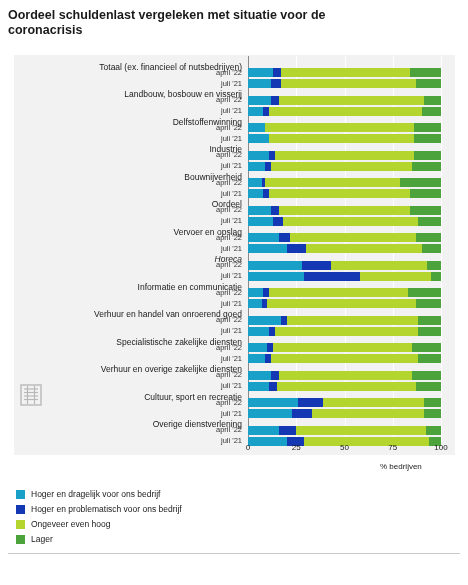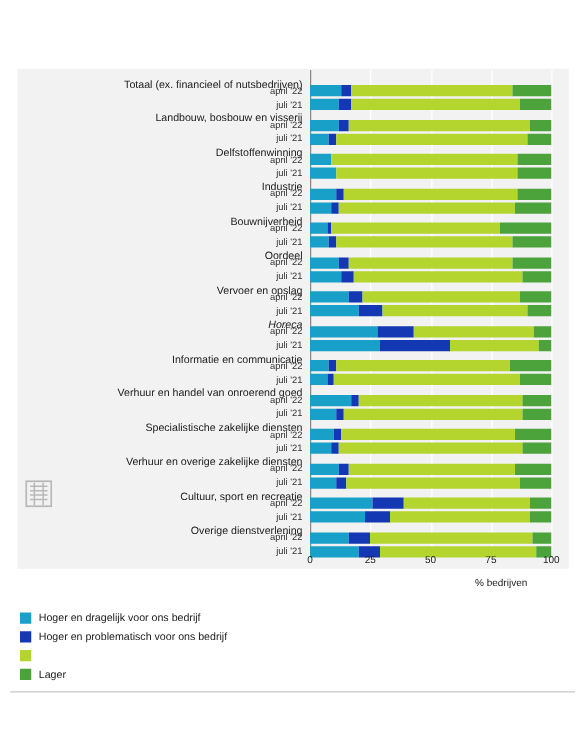--- a/index.html
+++ b/index.html
@@ -155,20 +155,21 @@
     width: 22px;
     height: 24px;
     opacity: 0.55;
   }
 </style>
 </head>
 <body>
 
 <div class="page">
 
+  <div class="title">Oordeel schuldenlast vergeleken met situatie voor de coronacrisis</div>
 
   <div class="chart-panel"></div>
 
   <svg class="logo" viewBox="0 0 22 24">
     <rect x="1" y="2" width="20" height="20" fill="none" stroke="#8a8a8a" stroke-width="1.4"></rect>
     <line x1="4" y1="6" x2="18" y2="6" stroke="#8a8a8a" stroke-width="1.2"></line>
     <line x1="4" y1="9.5" x2="18" y2="9.5" stroke="#8a8a8a" stroke-width="1.2"></line>
     <line x1="4" y1="13" x2="18" y2="13" stroke="#8a8a8a" stroke-width="1.2"></line>
     <line x1="4" y1="16.5" x2="18" y2="16.5" stroke="#8a8a8a" stroke-width="1.2"></line>
     <line x1="7.5" y1="3" x2="7.5" y2="21" stroke="#8a8a8a" stroke-width="1.2"></line>
@@ -405,20 +406,21 @@
       <div class="legend-item">
         <span class="legend-swatch" style="background: rgb(24, 160, 200);"></span>
         <span class="legend-text">Hoger en dragelijk voor ons bedrijf</span>
       </div>
       <div class="legend-item">
         <span class="legend-swatch" style="background: rgb(20, 55, 180);"></span>
         <span class="legend-text">Hoger en problematisch voor ons bedrijf</span>
       </div>
       <div class="legend-item">
         <span class="legend-swatch" style="background: rgb(180, 213, 45);"></span>
+        <span class="legend-text">Ongeveer even hoog</span>
       </div>
       <div class="legend-item">
         <span class="legend-swatch" style="background: rgb(76, 163, 60);"></span>
         <span class="legend-text">Lager</span>
       </div>
     </div>
 
   <div class="source-rule"></div>
 
 </div>

